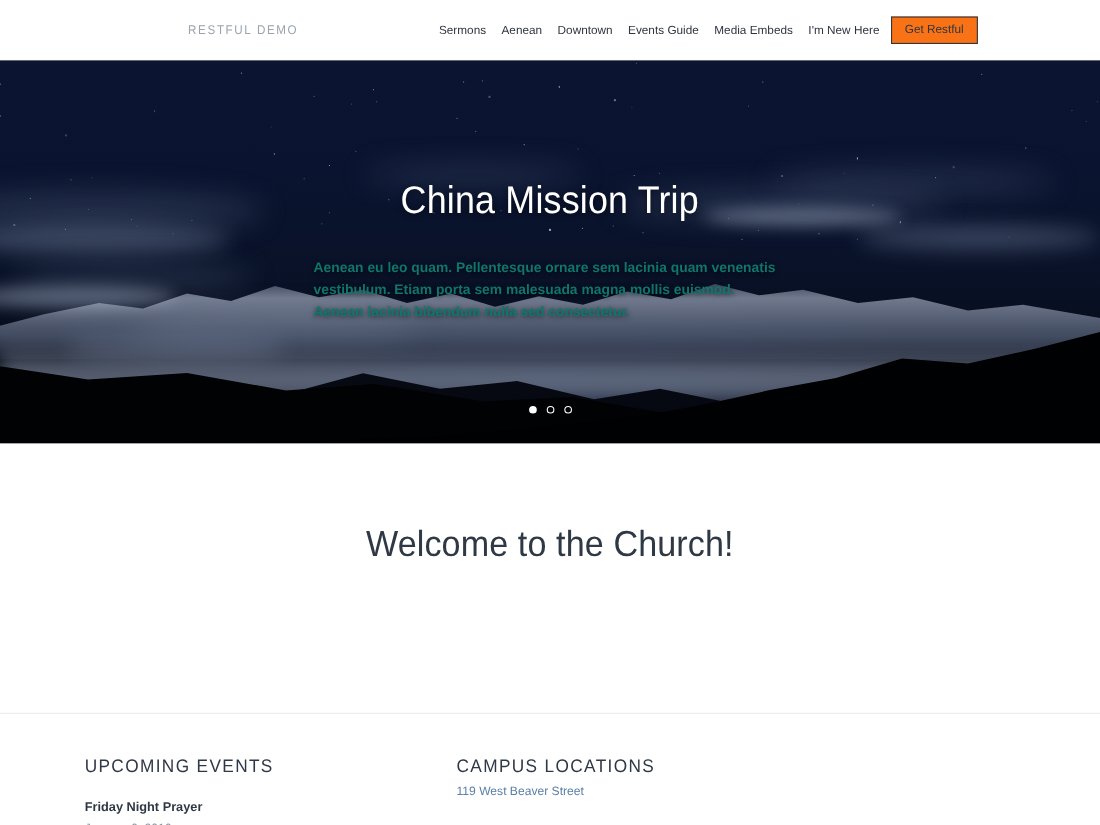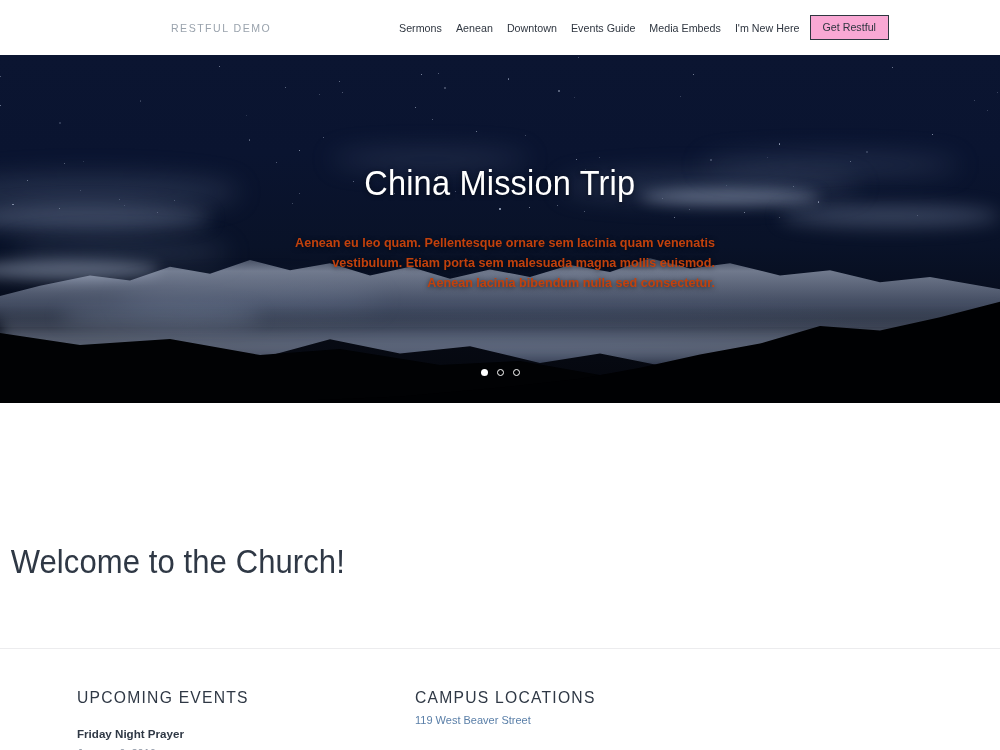--- a/index.html
+++ b/index.html
@@ -28,21 +28,21 @@
   .main-nav{
     position:absolute; left:399px; top:0; height:55px;
     display:flex; align-items:center; gap:0;
   }
   .nav-link{
     font-size:10.7px; color:#2f3640; text-decoration:none;
     margin-right:14px; white-space:nowrap; letter-spacing:.02px;
   }
   .nav-link:last-of-type{ margin-right:10px; }
   .nav-cta{
-    border:1px solid #2f3640; background:#f9a8d4;
+    border:1px solid #2f3640; background:#f97316;
     color:#2f3640; font-size:10.7px;
     padding:6px 12px 6px 12px;
     white-space:nowrap; cursor:pointer;
     font-family:"Liberation Sans", sans-serif;
     line-height:1;
   }
 
   
   .hero{
     position:relative; width:1000px; height:348px;
@@ -84,37 +84,37 @@
     z-index:5; pointer-events:none;
   }
   .hero-title{
     margin-top:110px;
     font-family:"Liberation Sans Narrow","Liberation Sans",sans-serif;
     font-size:35px; font-weight:400; color:#ffffff;
     letter-spacing:.2px; line-height:1;
     transform:scaleX(.93); text-shadow:0 1px 6px rgba(0,0,0,.45);
   }
   .hero-text{
-    margin-top:33px; width:430px; text-align:right;
-    font-size:12.6px; line-height:20px; color:#c2410c; font-weight:600;
+    margin-top:33px; width:430px; text-align:left;
+    font-size:12.6px; line-height:20px; color:#0f766e; font-weight:600;
     text-shadow:0 1px 5px rgba(0,0,0,.65);
   }
   .hero-dots{
     position:absolute; left:0; bottom:27px; width:1000px;
     display:flex; justify-content:center; gap:9px;
     pointer-events:auto; z-index:6;
   }
   .dot{ width:7px; height:7px; border-radius:50%; cursor:pointer; }
   .dot.active{ background:#ffffff; }
   .dot.hollow{ background:transparent; border:1.6px solid #ffffff; }
 
   
   .welcome{
     width:1000px; height:245px;
-    display:flex; flex-direction:row; align-items:center;
+    display:flex; flex-direction:column; align-items:center;
     background:#ffffff;
   }
   .welcome-title{
     margin-top:72px;
     font-family:"Liberation Sans Narrow","Liberation Sans",sans-serif;
     font-size:33px; font-weight:400; color:#2f3845;
     letter-spacing:.1px; transform:scaleX(.94);
   }
   .welcome-text{
     margin-top:25px; width:534px; text-align:center;

